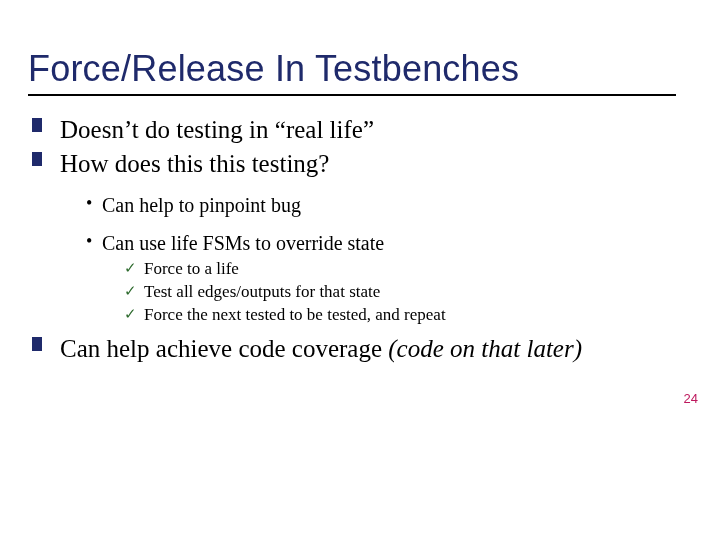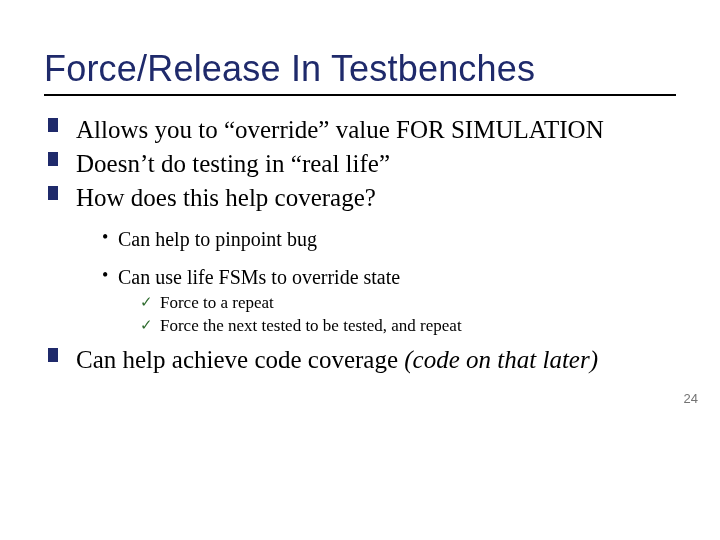--- a/index.html
+++ b/index.html
@@ -10,21 +10,21 @@
     background: #ffffff;
     font-family: "Times New Roman", Times, serif;
     color: #000;
     overflow: hidden;
   }
   .slide {
     position: relative;
     width: 720px;
     height: 420px;
     box-sizing: border-box;
-    padding: 48px 44px 0 44px;
+    padding: 48px 44px 0 28px;
   }
   .title {
     font-family: Arial, Helvetica, sans-serif;
     font-size: 36px;
     color: #1f2a6b;
     font-weight: 400;
     margin: 0 0 4px 0;
     letter-spacing: 0.2px;
   }
   .rule {
@@ -95,42 +95,42 @@
     font-family: Arial, sans-serif;
     font-size: 15px;
   }
   .italic { font-style: italic; }
   .pagenum {
     position: absolute;
     right: 22px;
     bottom: 14px;
     font-family: Arial, Helvetica, sans-serif;
     font-size: 13px;
-    color: #737373;
+    color: #be185d;
   }
 </style>
 </head>
 <body>
 
 <div class="slide">
 
   <h1 class="title">Force/Release In Testbenches</h1>
   <hr class="rule">
 
   <ul class="lvl1">
-    <li>Allows you to “override” value FOR SIMULATION</li>
     <li>Doesn’t do testing in “real life”</li>
     <li>
-      <span>How does this help coverage?</span>
+      <span>How does this this testing?</span>
       <ul class="lvl2">
         <li>Can help to pinpoint bug</li>
         <li>
           <span>Can use life FSMs to override state</span>
           <ul class="lvl3">
-            <li>Force to a repeat</li>
+            <li>Force to a life</li>
+            <li>Test all edges/outputs for that state</li>
             <li>Force the next tested to be tested, and repeat</li>
           </ul>
         </li>
       </ul>
     </li>
     <li>
       <span>Can help achieve code coverage </span><span class="italic">(code on that later)</span>
     </li>
   </ul>
 

